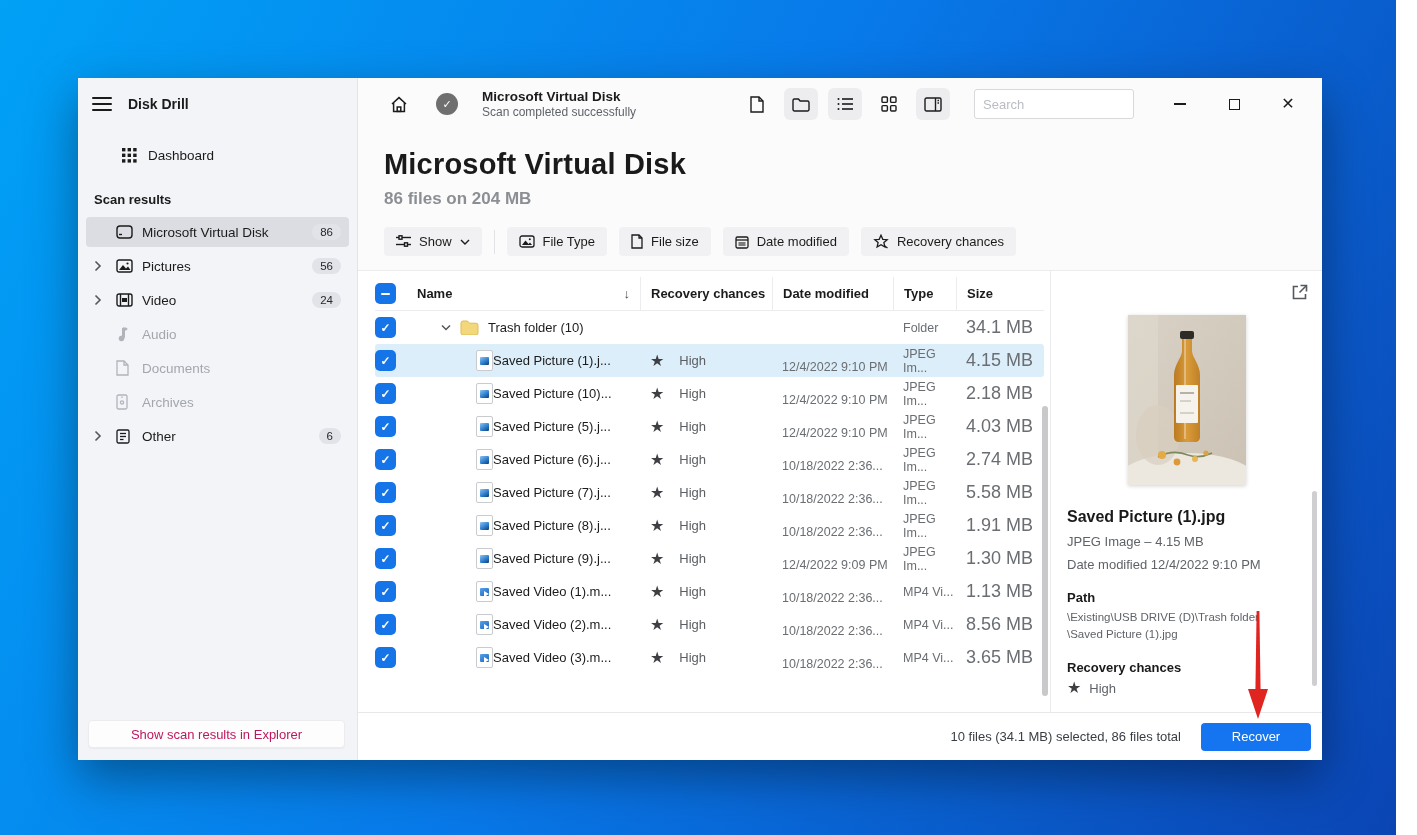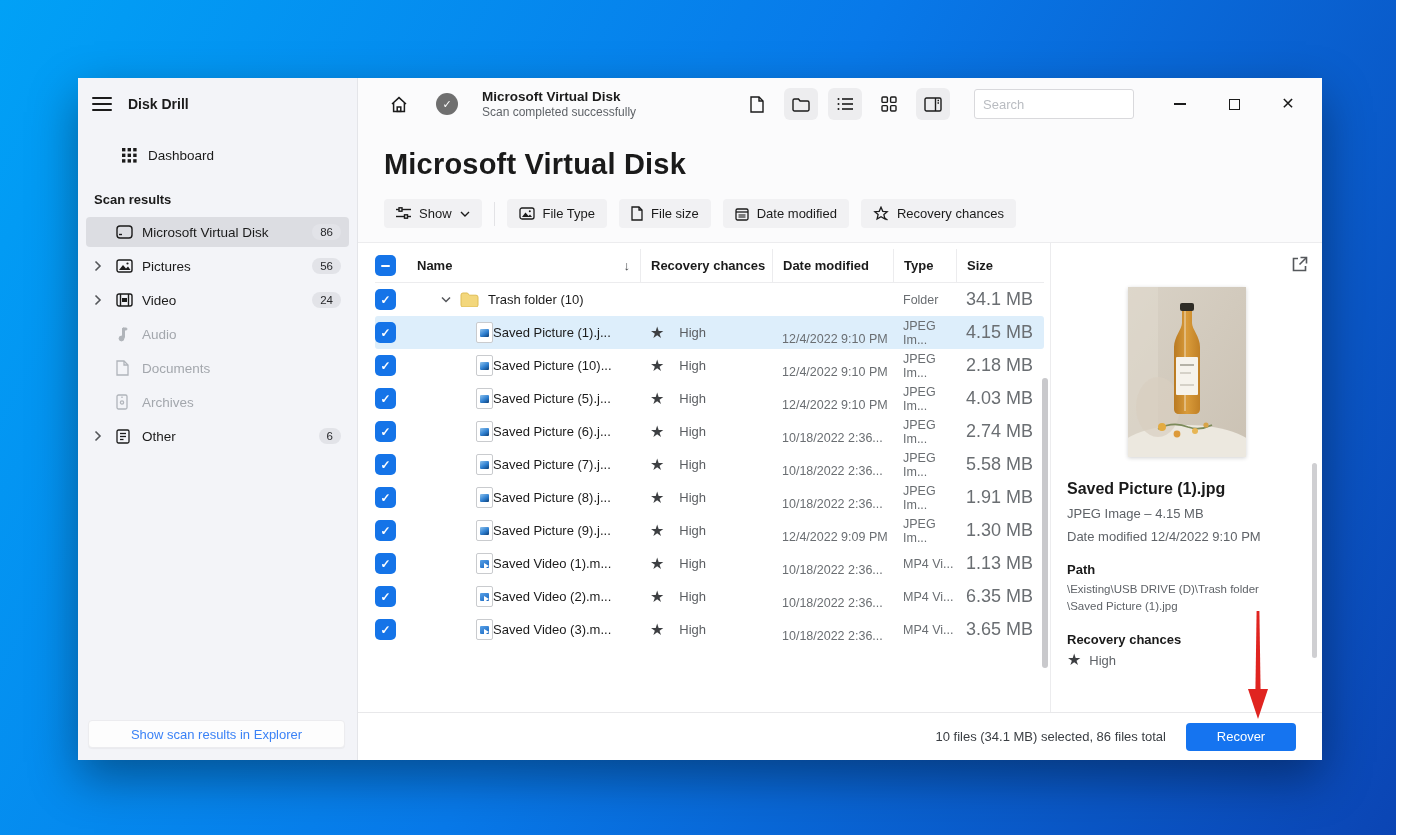--- a/index.html
+++ b/index.html
@@ -26,21 +26,21 @@
   .side-item .sicon { width:26px; display:flex; align-items:center; }
   .side-item .slabel { flex:1; }
   .side-item.selected { background:#dcdde2; }
   .side-item.disabled { color:#a3a7ad; }
   .side-item.disabled .sicon svg { stroke:#b0b4ba; }
   .badge { background:#e2e3e8; color:#27282b; border-radius:10px; font-size:11.5px; padding:2px 8px; }
   .side-section { font-size:13px; font-weight:bold; color:#1b1b1b; padding:20px 0 8px 16px; }
   .explorer-btn {
     position:absolute; left:10px; right:12px; bottom:12px; height:28px;
     background:#fdfdfd; border:1px solid #ececef; border-radius:4px;
-    font-size:13px; color:#3b82f6; font-family:inherit; cursor:pointer; box-shadow:0 1px 1px rgba(0,0,0,.04);
+    font-size:13px; color:#be185d; font-family:inherit; cursor:pointer; box-shadow:0 1px 1px rgba(0,0,0,.04);
   }
   
   .main { flex:1; display:flex; flex-direction:column; background:#fbfbfc; position:relative; }
   .toolbar { height:52px; display:flex; align-items:center; padding:0 12px 0 24px; gap:10px; }
   .tb-left { display:flex; align-items:center; gap:20px; }
   .icon-btn { width:34px; height:32px; border-radius:6px; display:flex; align-items:center; justify-content:center; cursor:pointer; background:transparent; border:none; }
   .icon-btn.active { background:#ededef; }
   .status-circle { width:22px; height:22px; border-radius:50%; background:#6f6f6f; color:#fff; display:flex; align-items:center; justify-content:center; font-size:11px; }
   .tb-titles { margin-left:4px; }
   .tb-title { font-size:13.5px; font-weight:bold; color:#1b1b1b; }
@@ -94,21 +94,21 @@
   .preview { width:272px; border-left:1px solid #ececee; position:relative; padding:14px 16px; }
   .ext-link { position:absolute; right:14px; top:13px; cursor:pointer; background:none; border:none; }
   .pv-img { width:118px; height:170px; margin:30px auto 0 auto; display:block; box-shadow:0 1px 4px rgba(0,0,0,.18); }
   .pv-name { font-size:16px; font-weight:bold; color:#1a1a1a; margin-top:23px; }
   .pv-line { font-size:13px; color:#5f6368; margin-top:8px; }
   .pv-label { font-size:13px; font-weight:bold; color:#1a1a1a; margin-top:18px; }
   .pv-path { font-size:11.5px; color:#5f6368; margin-top:4px; line-height:1.4; white-space:nowrap; }
   .pv-rec { display:flex; align-items:center; gap:8px; margin-top:5px; color:#5f6368; font-size:13px; }
   .pv-scroll { position:absolute; right:5px; top:220px; width:5px; height:195px; background:#cfcfd2; border-radius:3px; cursor:pointer; }
   
-  .footer { height:48px; border-top:1px solid #e8e8ea; background:#fff; display:flex; align-items:center; justify-content:flex-end; padding-right:26px; gap:20px; }
+  .footer { height:48px; border-top:1px solid #e8e8ea; background:#fff; display:flex; align-items:center; justify-content:flex-end; padding-right:11px; gap:20px; }
   .summary { font-size:13px; color:#3a3e43; }
   .recover-btn { width:110px; height:28px; background:#1574f0; color:#fff; border:none; border-radius:4px; font-size:13px; font-family:inherit; cursor:pointer; }
   
   .red-arrow { position:absolute; left:1167px; top:533px; width:26px; height:110px; z-index:20; pointer-events:none; }
   svg.oicon { display:block; }
 </style>
 </head>
 <body>
 
 <div class="desktop">
@@ -319,20 +319,21 @@
         <button class="win-ctrl">
             <span class="max-box"></span>
           </button>
         <button class="win-ctrl">
             <span class="close-x">✕</span>
           </button>
       </div>
 
       <div class="page-head">
         <div class="page-title">Microsoft Virtual Disk</div>
+        <div class="page-sub">86 files on 204 MB</div>
       </div>
 
       <div class="filterbar">
         <button class="chip">
           <svg class="oicon" width="15" height="13" viewBox="0 0 15 13" fill="none" stroke="#1b1b1b" stroke-width="1.4">
               <line x1="0" y1="2.5" x2="15" y2="2.5"></line>
               <line x1="0" y1="9.5" x2="15" y2="9.5"></line>
               <rect x="3" y="0.8" width="3" height="3.4" fill="#f1f1f3"></rect>
               <rect x="8.5" y="7.8" width="3" height="3.4" fill="#f1f1f3"></rect>
             </svg>
@@ -617,21 +618,21 @@
                   </span>
                   <span class="fname">Saved Video (2).m...</span>
                 </span>
               </div>
             <div class="cell-rec">
                 <span class="star">★</span>
                 <span>High</span>
               </div>
             <div class="cell-date">10/18/2022 2:36...</div>
             <div class="cell-type">MP4 Vi...</div>
-            <div class="cell-size">6.35 MB</div>
+            <div class="cell-size">8.56 MB</div>
           </div>
 
           <div class="trow">
             <div class="cell-cb">
                 <span class="cb">
                   <span class="tick">✓</span>
                 </span>
               </div>
             <div class="cell-name">
                 <span class="name-indent-file">

